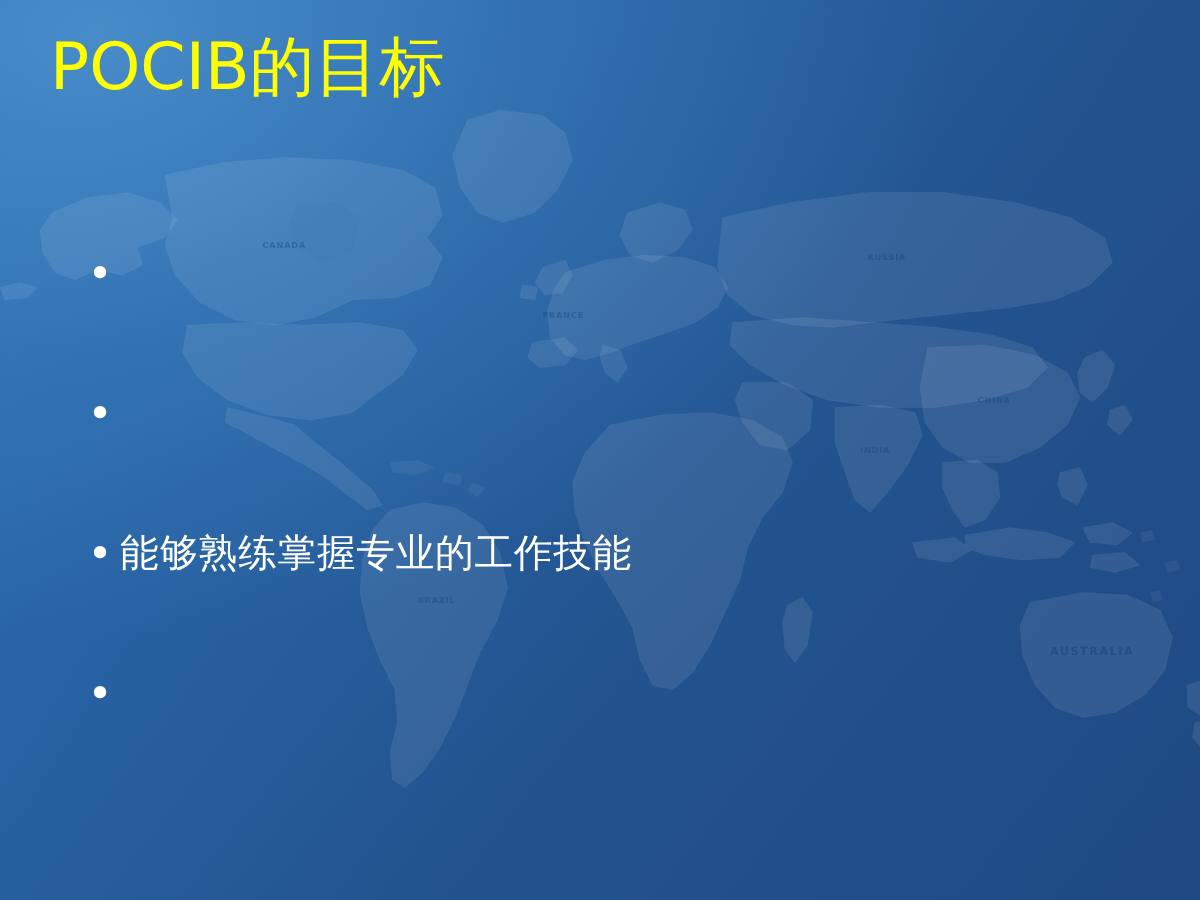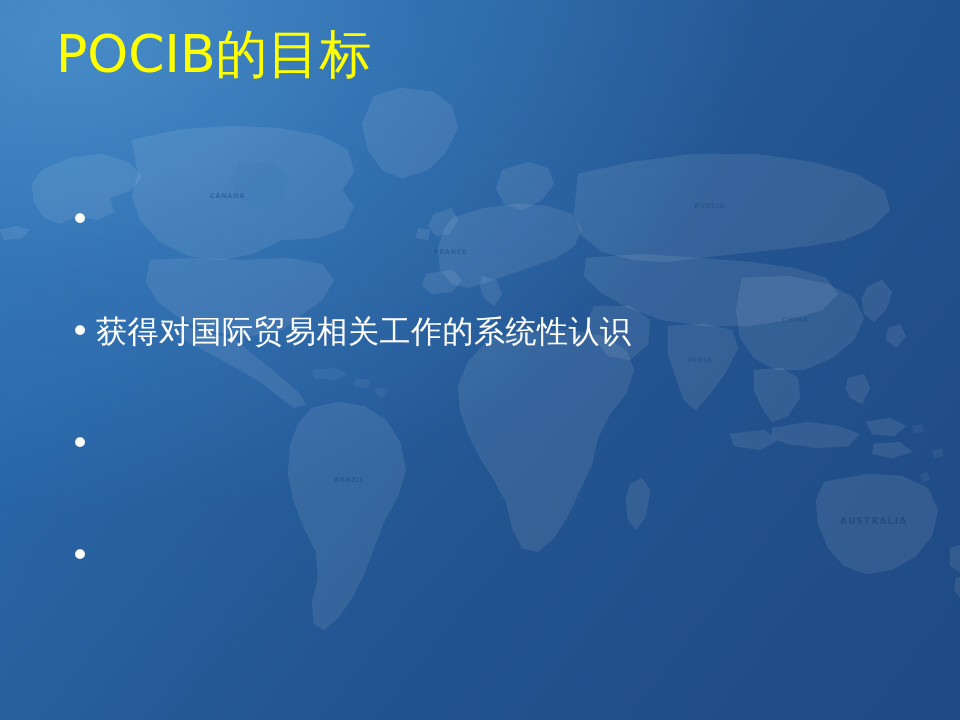--- a/index.html
+++ b/index.html
@@ -62,21 +62,21 @@
     fill-opacity: 0.45;
     font-family: "DejaVu Sans", "Liberation Sans", sans-serif;
     font-size: 6.5px;
     letter-spacing: 0.7px;
     font-weight: bold;
   }
 
   
   #title-block {
     position: absolute;
-    left: 56px;
+    left: 40px;
     top: 18px;
     width: 880px;
     height: 78px;
   }
   #slide-title {
     margin: 0;
     font-size: 52px;
     line-height: 72px;
     font-weight: normal;
     color: #ffff00;
@@ -188,25 +188,25 @@
   </div>
 
   <div id="bullet-list">
 
     <div class="bullet-row">
       <span class="bullet-mark">•</span>
     </div>
 
     <div class="bullet-row">
       <span class="bullet-mark">•</span>
-      <span class="bullet-text">获得对国际贸易相关工作的系统性认识</span>
-    </div>
-
-    <div class="bullet-row">
-      <span class="bullet-mark">•</span>
+    </div>
+
+    <div class="bullet-row">
+      <span class="bullet-mark">•</span>
+      <span class="bullet-text">能够熟练掌握专业的工作技能</span>
     </div>
 
     <div class="bullet-row">
       <span class="bullet-mark">•</span>
     </div>
 
   </div>
 
 </div>
 

